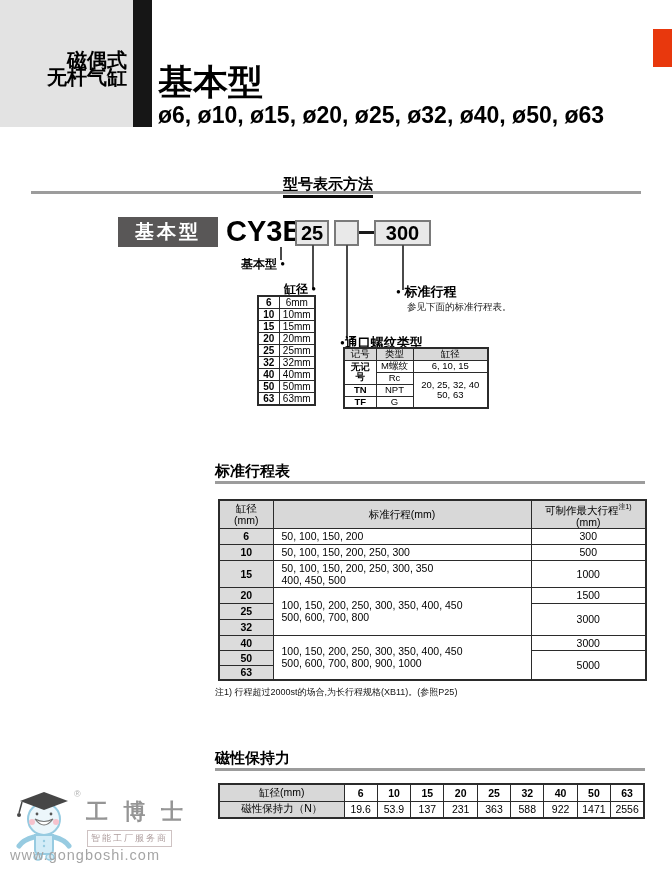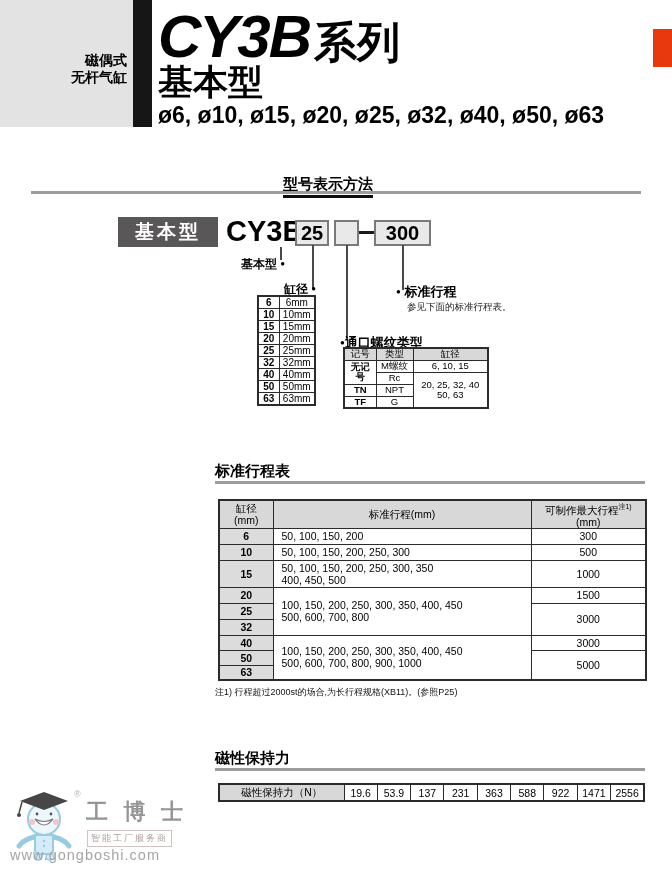--- a/index.html
+++ b/index.html
@@ -9,21 +9,21 @@
     font-family:"Liberation Sans","DejaVu Sans",sans-serif; color:#000;
     overflow:hidden;
   }
   .abs { position:absolute; }
 
   
   .gray-banner { left:0; top:0; width:133px; height:127px; background:#e3e3e3; }
   .black-bar   { left:133px; top:0; width:19px; height:127px; background:#161616; }
   .category-txt {
     left:0; top:52px; width:127px; text-align:right;
-    font-size:14px; font-weight:bold; line-height:17px; position:absolute;
+    font-size:20px; font-weight:bold; line-height:17px; position:absolute;
   }
   .series-title { left:158px; top:2px; white-space:nowrap; }
   .series-name  { font-size:60px; font-weight:bold; font-style:italic; letter-spacing:-2px; }
   .series-suffix{ font-size:43px; font-weight:bold; margin-left:4px; }
   .subtitle  { left:158px; top:59px; font-size:35px; font-weight:bold; }
   .bore-list { left:158px; top:102px; font-size:23px; font-weight:bold; letter-spacing:0px; }
   .corner-tab { left:653px; top:29px; width:19px; height:38px; background:#e8380d; }
 
   
   .rule { background:#9c9c9c; height:3px; }
@@ -95,23 +95,20 @@
 <div id="page">
 
   <div class="abs gray-banner">
     <div class="category-txt">
       <div>磁偶式</div>
       <div>无杆气缸</div>
     </div>
   </div>
   <div class="abs black-bar"></div>
 
-  <div class="abs series-title">
-    <span class="series-name">CY3B</span><span class="series-suffix">系列</span>
-  </div>
   <div class="abs subtitle">基本型</div>
   <div class="abs bore-list">ø6, ø10, ø15, ø20, ø25, ø32, ø40, ø50, ø63</div>
   <div class="abs corner-tab"></div>
 
   <div class="abs rule" style="left:31px; top:191px; width:610px;"></div>
   <div class="abs sec-heading model-heading" style="left:283px; top:175px;">型号表示方法</div>
 
   <div class="abs dark-tag">基本型</div>
   <div class="abs model-prefix">CY3B</div>
   <div class="abs code-box" style="left:295px; top:220px; width:34px;">25</div>
@@ -273,20 +270,32 @@
   </tbody>
     </table>
 
   <div class="abs notes" style="left:215px; top:687px;">注1) 行程超过2000st的场合,为长行程规格(XB11)。(参照P25)</div>
 
   <div class="abs sec-heading" style="left:215px; top:749px;">磁性保持力</div>
   <div class="abs rule" style="left:215px; top:768px; width:430px;"></div>
 
   <table class="abs magnet-table" style="left:218px; top:783px;">
     <tbody>
+        <tr>
+      <td class="lbl">缸径(mm)</td>
+      <td class="num">6</td>
+      <td class="num">10</td>
+      <td class="num">15</td>
+      <td class="num">20</td>
+      <td class="num">25</td>
+      <td class="num">32</td>
+      <td class="num">40</td>
+      <td class="num">50</td>
+      <td class="num">63</td>
+    </tr>
     <tr>
       <td class="lbl">磁性保持力（N）</td>
       <td>19.6</td>
       <td>53.9</td>
       <td>137</td>
       <td>231</td>
       <td>363</td>
       <td>588</td>
       <td>922</td>
       <td>1471</td>

